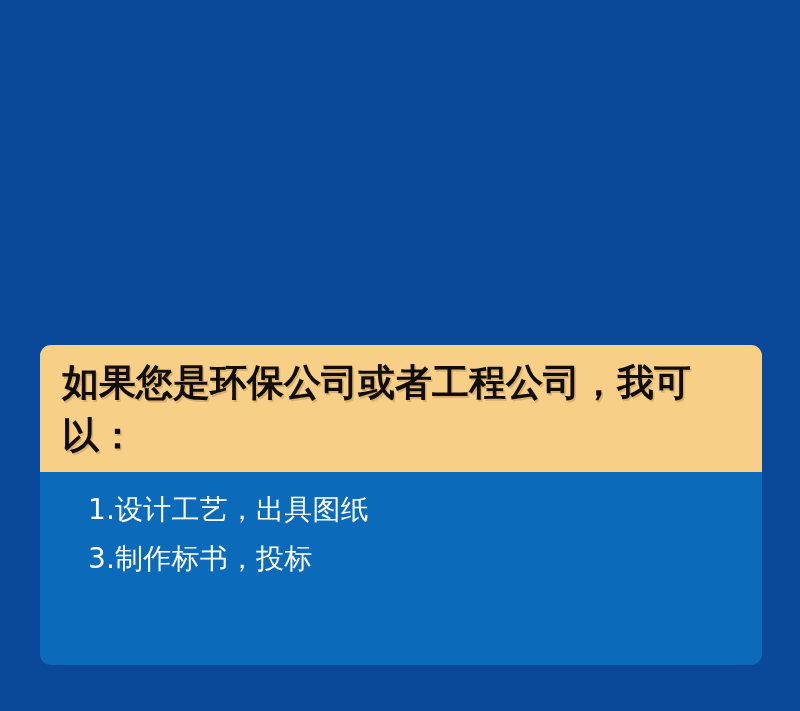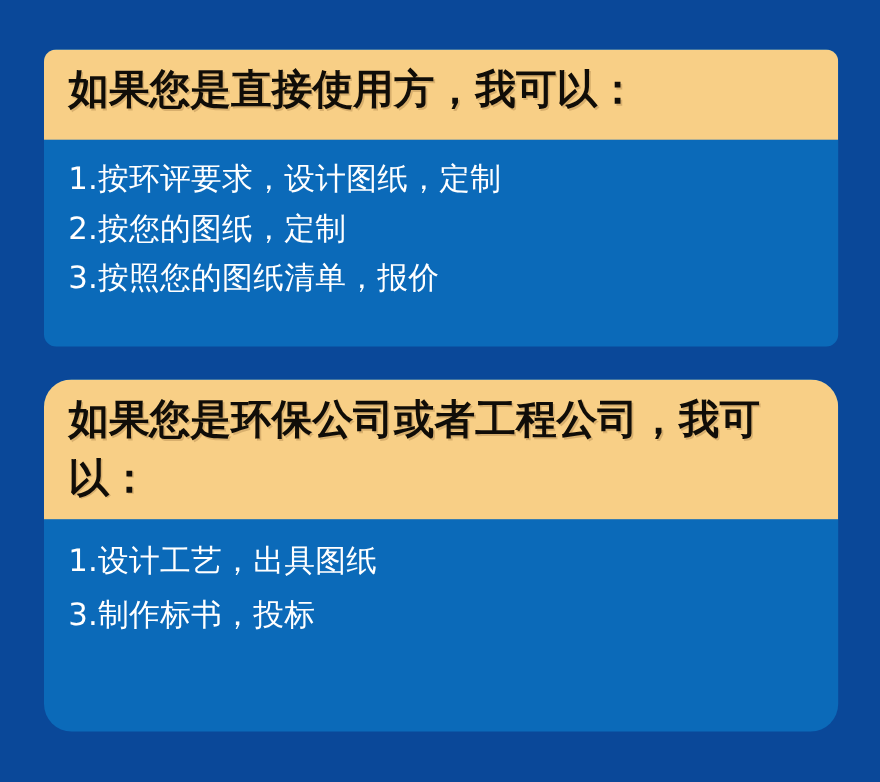--- a/index.html
+++ b/index.html
@@ -22,21 +22,21 @@
   }
   .card {
     position: absolute;
     left: 40px;
     width: 722px;
     border-radius: 11px;
     overflow: hidden;
     background: #0b6ab9;
   }
   #card-1 { top: 45px; height: 270px; }
-  #card-2 { top: 345px; height: 320px; border-radius: 25px; }
+  #card-2 { top: 345px; height: 320px; }
 
   .card-header {
     background: #f8cf86;
     padding: 10px 22px 12px 22px;
     box-sizing: border-box;
   }
   #card-1 .card-header { height: 82px; padding-top: 12px; }
   #card-2 .card-header { height: 127px; padding-top: 12px; }
 
   .card-title {
@@ -62,39 +62,27 @@
   }
   .bullet-item {
     color: #ffffff;
     font-family: "DejaVu Sans", "Liberation Sans", sans-serif;
     font-size: 28px;
     line-height: 1.0;
     padding: 8px 0 9px 0;
     white-space: nowrap;
     letter-spacing: 0.2px;
   }
-  #card-2 .bullet-item { padding: 10px 0 11px 0; }
+  #card-2 .bullet-item { padding: 10px 0 11px 0; margin-left: 26px; }
 </style>
 </head>
 <body>
 
 <div class="page">
 
-  <section class="card" id="card-1">
-    <div class="card-header">
-      <h2 class="card-title">如果您是直接使用方，我可以：</h2>
-    </div>
-    <div class="card-body">
-      <ul class="bullet-list">
-        <li class="bullet-item">1.按环评要求，设计图纸，定制</li>
-        <li class="bullet-item">2.按您的图纸，定制</li>
-        <li class="bullet-item">3.按照您的图纸清单，报价</li>
-      </ul>
-    </div>
-  </section>
 
   <section class="card" id="card-2">
     <div class="card-header">
       <h2 class="card-title">如果您是环保公司或者工程公司，我可以：</h2>
     </div>
     <div class="card-body">
       <ul class="bullet-list">
         <li class="bullet-item">1.设计工艺，出具图纸</li>
         <li class="bullet-item">3.制作标书，投标</li>
       </ul>

